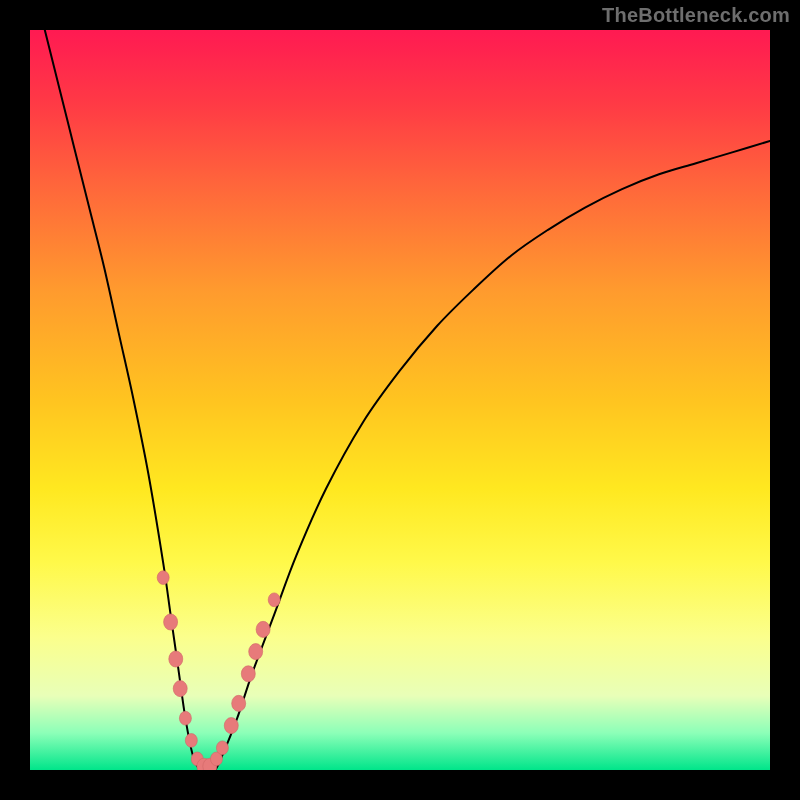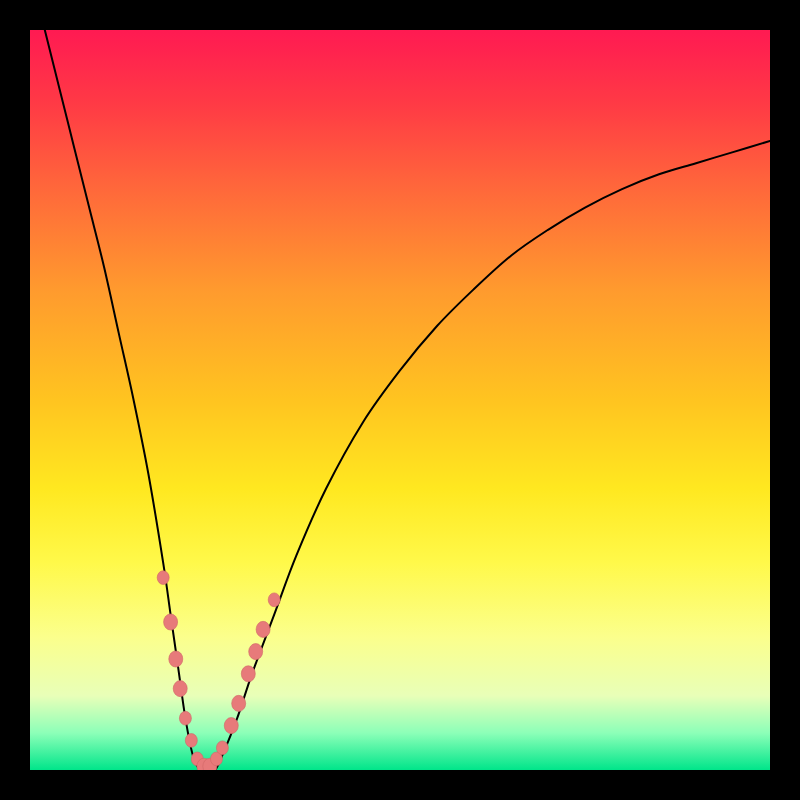--- a/index.html
+++ b/index.html
@@ -101,13 +101,14 @@
           <ellipse cx="201.28" cy="695.60" rx="7.00" ry="8.05" class="marker"></ellipse>
           <ellipse cx="208.68" cy="673.40" rx="7.00" ry="8.05" class="marker"></ellipse>
           <ellipse cx="218.30" cy="643.80" rx="7.00" ry="8.05" class="marker"></ellipse>
           <ellipse cx="225.70" cy="621.60" rx="7.00" ry="8.05" class="marker"></ellipse>
           <ellipse cx="233.10" cy="599.40" rx="7.00" ry="8.05" class="marker"></ellipse>
           <ellipse cx="244.20" cy="569.80" rx="6.00" ry="6.90" class="marker"></ellipse>
         </g>
     </svg>
   </div>
 
+  <div class="watermark">TheBottleneck.com</div>
 </div>
 
 </body></html>

